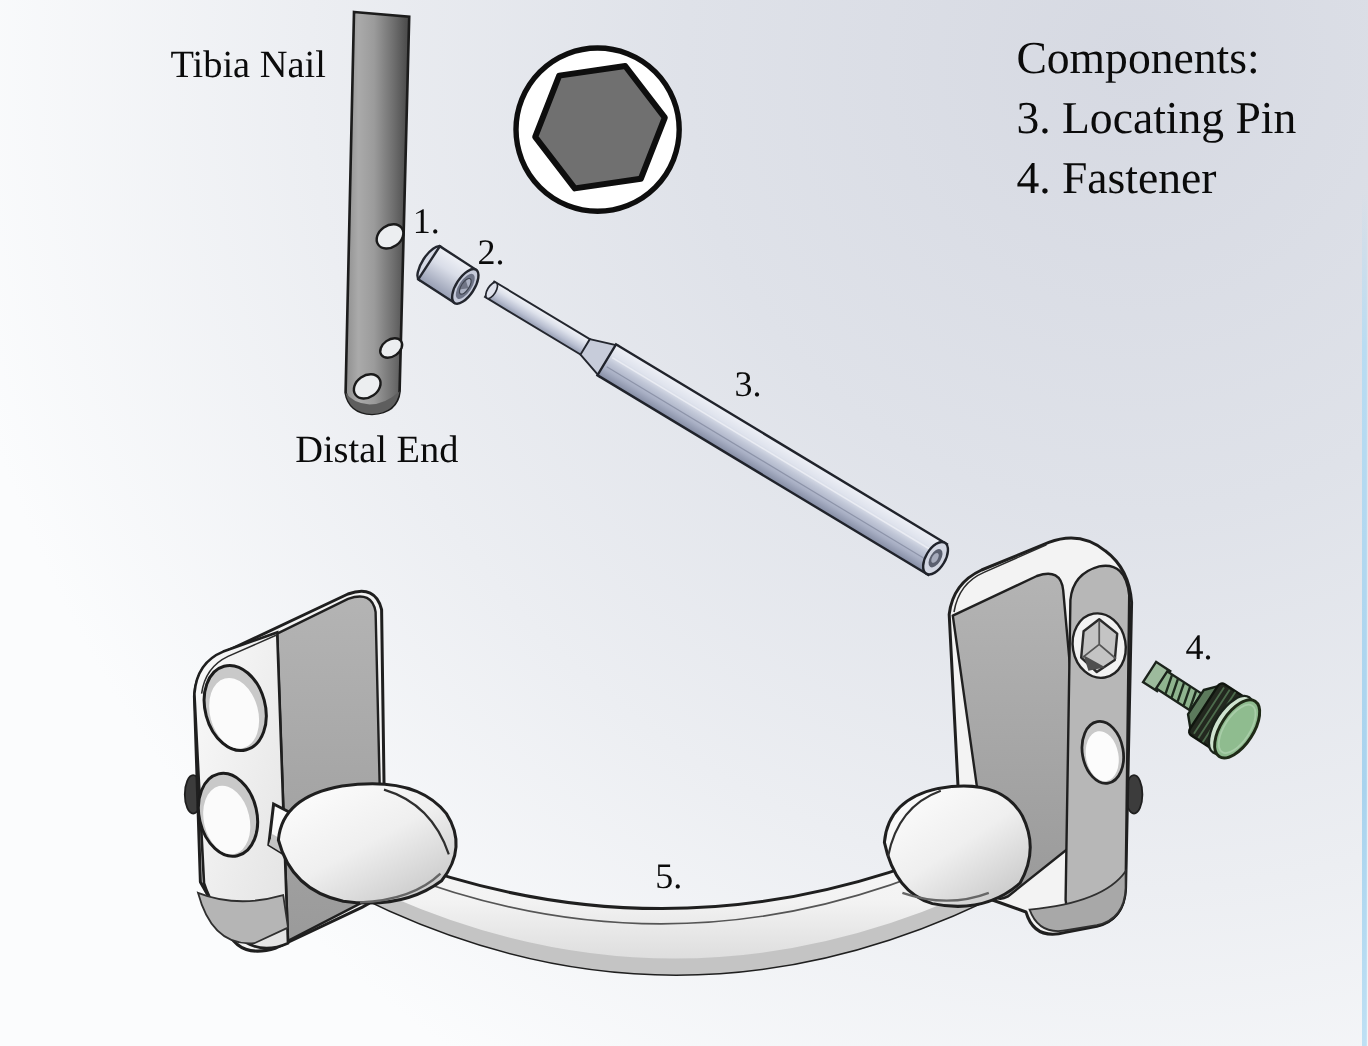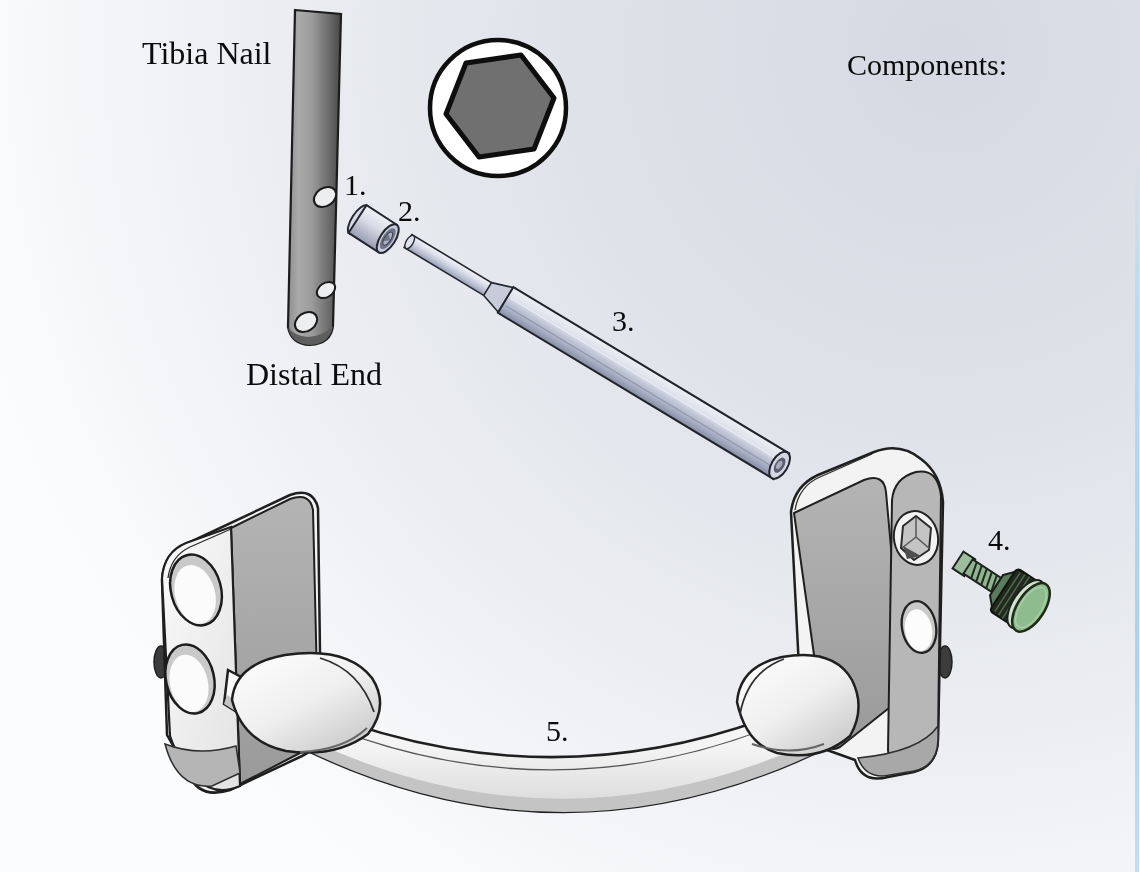--- a/index.html
+++ b/index.html
@@ -13,21 +13,21 @@
     background:linear-gradient(to bottom, rgba(185,220,242,0), #b9dcf2 18%, #a9d3ee 70%, #bfe0f4);}
   .lbl{position:absolute;white-space:nowrap;line-height:1.1;}
   .lbl-tibia{left:142px;top:36px;font-size:32px;}
   .lbl-distal{left:246px;top:357px;font-size:32px;}
   .callout{position:absolute;font-size:30px;}
   .c1{left:344px;top:168px;}
   .c2{left:398px;top:194px;}
   .c3{left:612px;top:304px;}
   .c4{left:988px;top:523px;}
   .c5{left:546px;top:714px;}
-  .legend{position:absolute;left:847px;top:40px;font-size:30px;}
+  .legend{position:absolute;left:847px;top:24px;font-size:38px;}
   .legend .row{line-height:50px;}
 </style>
 </head>
 <body>
 
 <div class="canvas">
 
   <svg class="drawing" width="1140" height="872" viewBox="0 0 1140 872">
     <defs>
       <linearGradient id="gradNail" x1="0" y1="0" x2="1" y2="0">
@@ -184,15 +184,17 @@
   <div class="lbl lbl-distal">Distal End</div>
 
   <div class="callout c1">1.</div>
   <div class="callout c2">2.</div>
   <div class="callout c3">3.</div>
   <div class="callout c4">4.</div>
   <div class="callout c5">5.</div>
 
   <div class="legend">
     <div class="row">Components:</div>
+    <div class="row">3. Locating Pin</div>
+    <div class="row">4. Fastener</div>
   </div>
 
 </div>
 
 </body></html>

